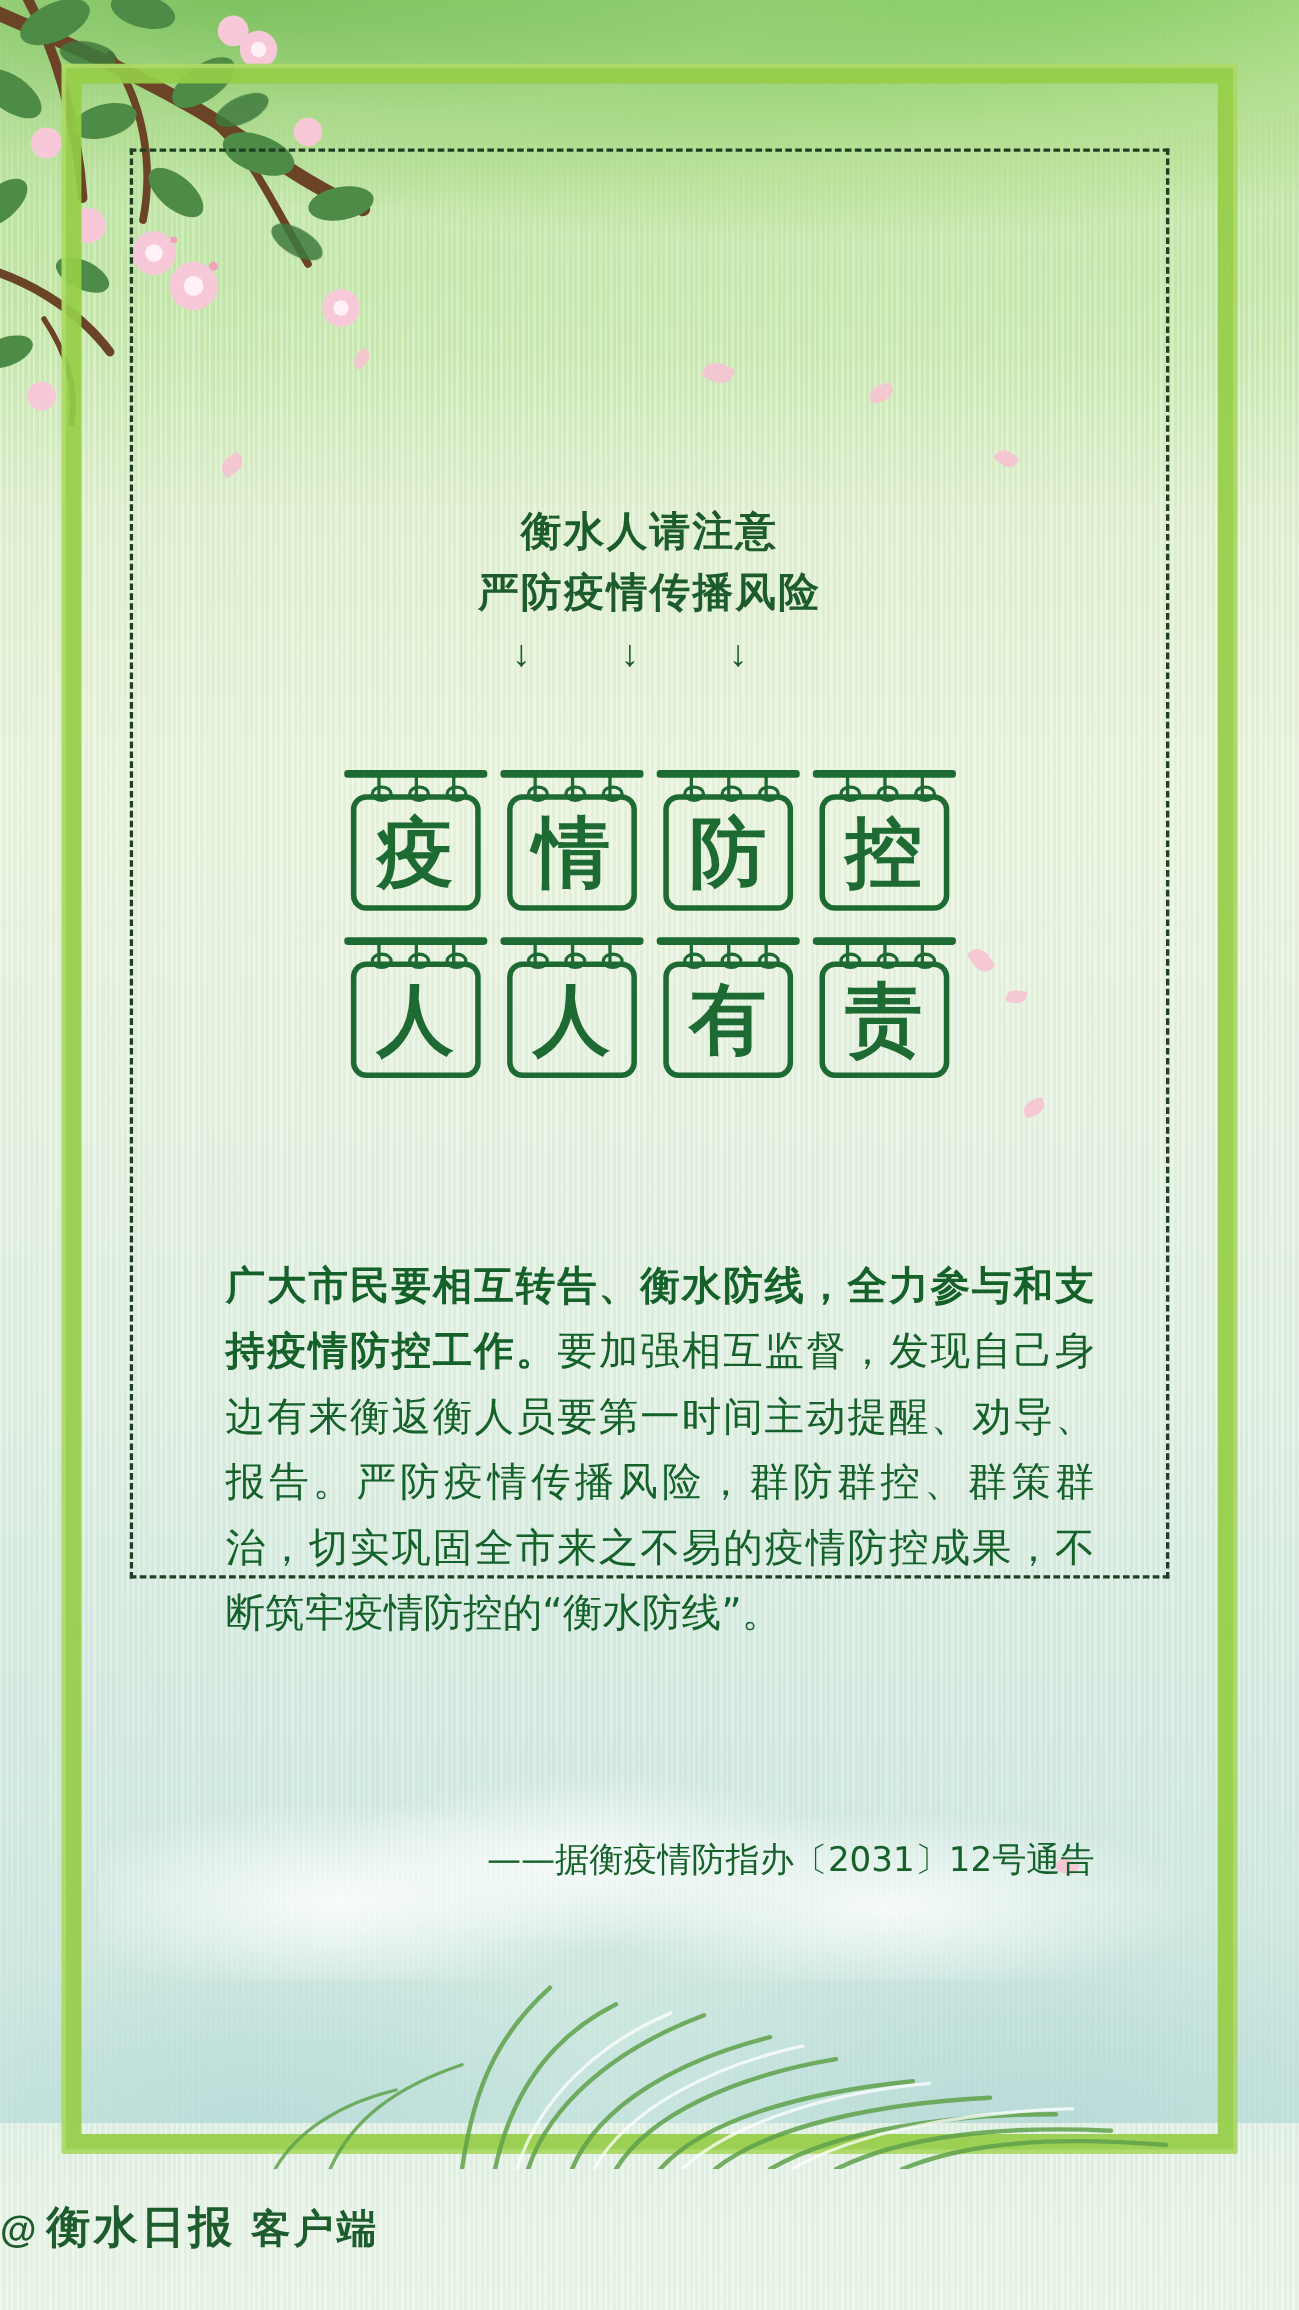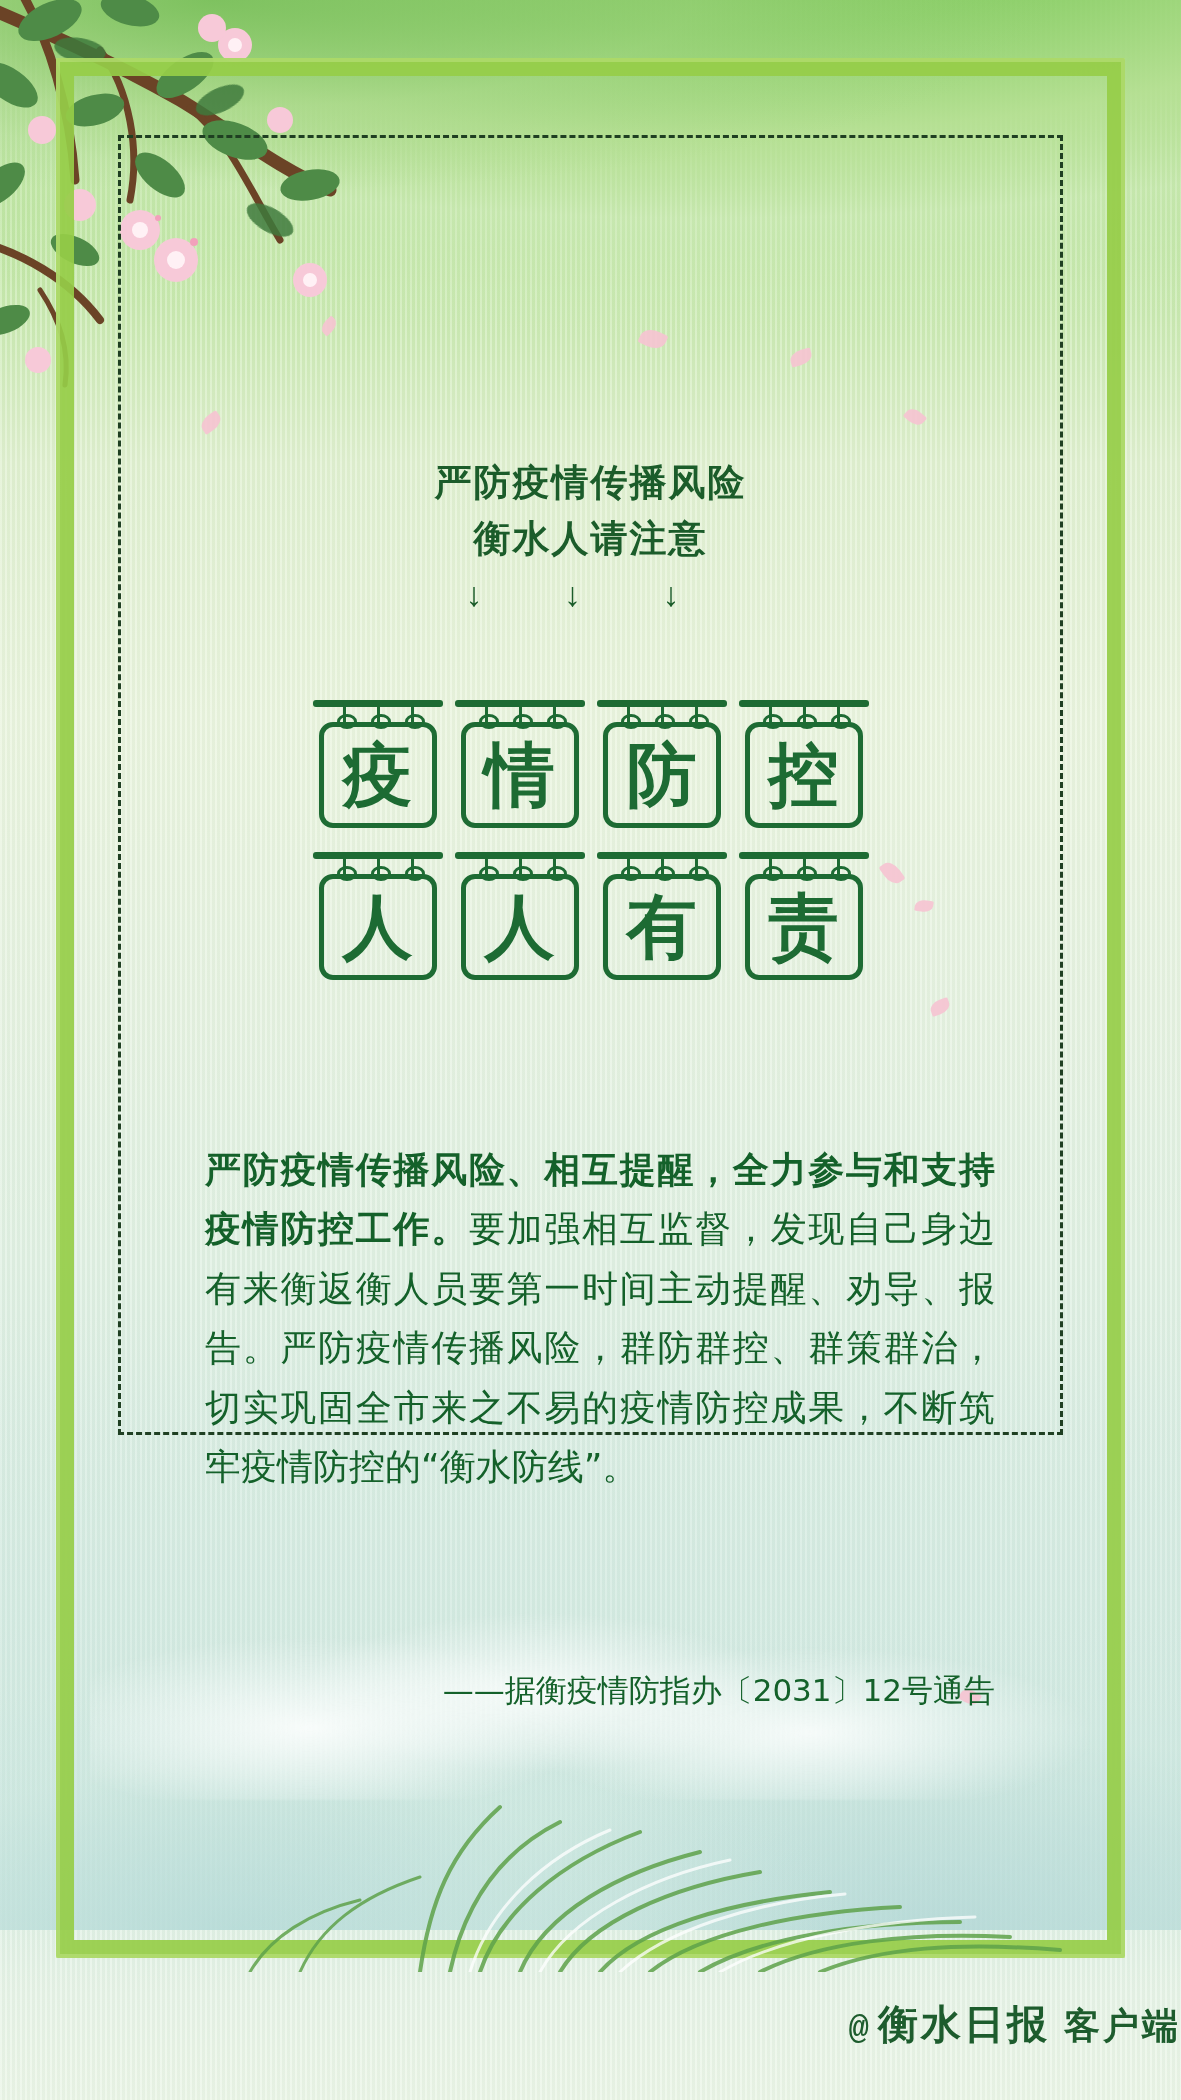--- a/index.html
+++ b/index.html
@@ -128,23 +128,23 @@
     font-family:"DejaVu Sans","Liberation Sans",sans-serif;
   }
   .body-text .lead{font-weight:bold;}
   .attrib{
     position:absolute;left:205px;top:1670px;width:790px;
     color:#14612a;font-size:31px;text-align:right;
     font-family:"DejaVu Sans","Liberation Sans",sans-serif;
   }
   
   .footer{
-    position:absolute;left:0;bottom:48px;width:1181px;text-align:right;
+    position:absolute;left:0;bottom:48px;width:1181px;text-align:left;
     color:#1d5c2d;font-weight:bold;font-size:40px;letter-spacing:3px;
-    font-family:Liberation Mono, monospace;
+    font-family:Liberation Sans, sans-serif;
   }
   .footer .at{font-size:34px;margin-right:6px;}
   .footer .sub{font-size:36px;margin-left:14px;}
   
   .petal{position:absolute;background:#f6c3d2;border-radius:60% 10% 60% 10%;opacity:.9;}
 </style>
 </head>
 <body>
 
 <div class="poster">
@@ -213,22 +213,22 @@
   <div class="petal" style="left:880px;top:865px;width:24px;height:16px;transform:rotate(55deg);"></div>
   <div class="petal" style="left:915px;top:900px;width:18px;height:12px;transform:rotate(10deg);"></div>
   <div class="petal" style="left:930px;top:1000px;width:20px;height:14px;transform:rotate(-20deg);"></div>
   <div class="petal" style="left:960px;top:1690px;width:20px;height:14px;transform:rotate(30deg);"></div>
   <div class="petal" style="left:320px;top:320px;width:18px;height:12px;transform:rotate(-45deg);"></div>
 
   <div class="frame-outer"></div>
   <div class="frame-dashed"></div>
 
   <div class="headline">
+    <div>衡水人请注意</div>
     <div>严防疫情传播风险</div>
-    <div>衡水人请注意</div>
   </div>
 
   <div class="arrows">↓  ↓  ↓</div>
 
   <div class="plaques">
     <div class="plaque-row">
       <div class="plaque">
         <div class="bar"></div>
         <div class="strings">
           <span style="left:24px;"></span>
@@ -323,21 +323,21 @@
         </div>
         <div class="ring" style="left:18px;"></div>
         <div class="ring" style="left:52px;"></div>
         <div class="ring" style="left:86px;"></div>
         <div class="box">责</div>
       </div>
     </div>
   </div>
 
   <div class="body-text">
-    <span class="lead">严防疫情传播风险、相互提醒，全力参与和支持疫情防控工作。</span><span>要加强相互监督，发现自己身边有来衡返衡人员要第一时间主动提醒、劝导、报告。严防疫情传播风险，群防群控、群策群治，切实巩固全市来之不易的疫情防控成果，不断筑牢疫情防控的“衡水防线”。</span>
+    <span class="lead">广大市民要相互转告、衡水防线，全力参与和支持疫情防控工作。</span><span>要加强相互监督，发现自己身边有来衡返衡人员要第一时间主动提醒、劝导、报告。严防疫情传播风险，群防群控、群策群治，切实巩固全市来之不易的疫情防控成果，不断筑牢疫情防控的“衡水防线”。</span>
   </div>
 
   <div class="attrib">——据衡疫情防指办〔2031〕12号通告</div>
 
   <div class="grass">
     <svg width="1181" height="260" viewBox="0 0 1181 260">
       <g stroke="#5ea24a" fill="none" stroke-linecap="round" opacity=".85">
         <path d="M420 260 C 430 190, 450 140, 500 95" stroke-width="4"></path>
         <path d="M450 260 C 465 190, 500 140, 560 110" stroke-width="4"></path>
         <path d="M480 260 C 500 200, 560 150, 640 120" stroke-width="4"></path>

